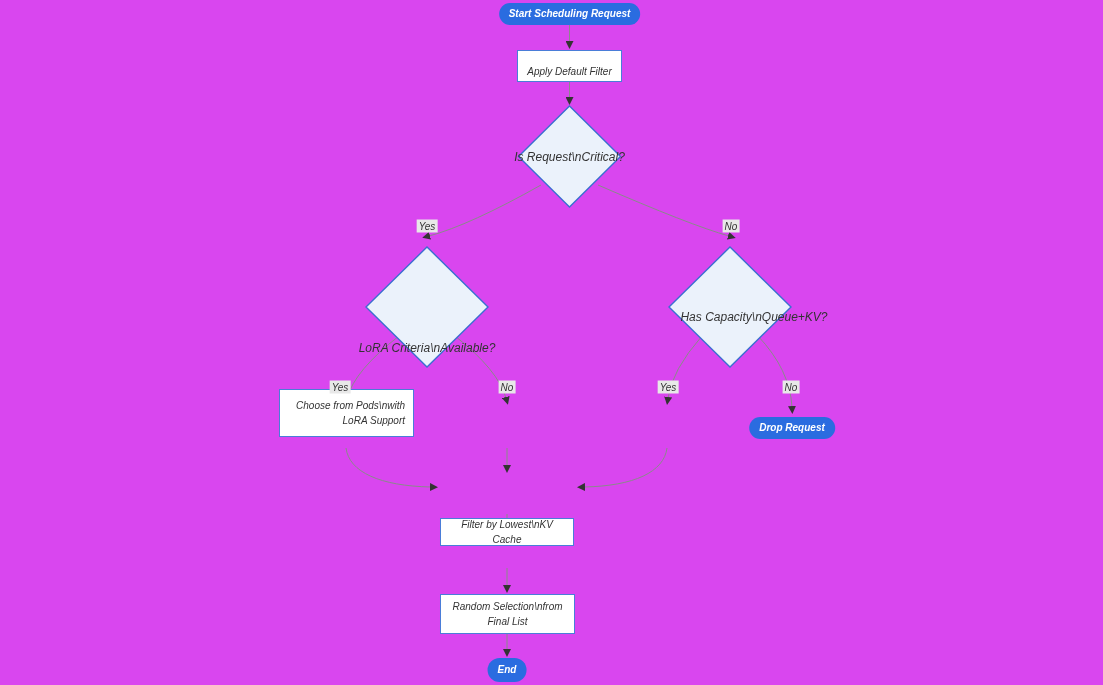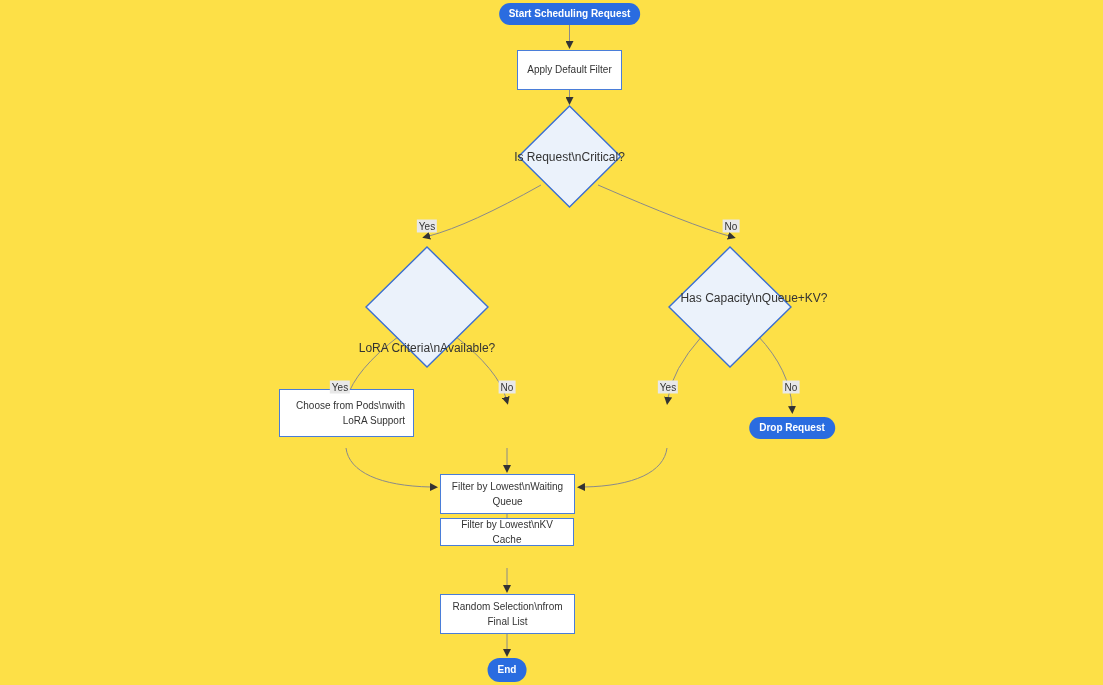--- a/index.html
+++ b/index.html
@@ -5,22 +5,23 @@
   html, body {
     margin: 0;
     padding: 0;
     background: #ffffff;
     font-family: "Liberation Sans", "DejaVu Sans", sans-serif;
   }
   .canvas {
     position: relative;
     width: 1103px;
     height: 685px;
-    background: #fde047;
+    background: #d946ef;
     overflow: hidden;
+    font-style: italic;
   }
   .edges-layer {
     position: absolute;
     left: 0; top: 0;
     width: 1103px; height: 685px;
   }
   .edges-layer path.edge {
     fill: none;
     stroke: #8a8a8a;
     stroke-width: 1;
@@ -101,41 +102,38 @@
 
     <polygon class="diamond" points="569.5,106 620.5,156.5 569.5,207 518.5,156.5"></polygon>
     <polygon class="diamond" points="427,247 488,307 427,367 366,307"></polygon>
     <polygon class="diamond" points="730,247 791,307 730,367 669,307"></polygon>
   </svg>
 
   <div class="node stadium" style="left:569.5px; top:3px; height:22px; transform:translateX(-50%);">
       <span>Start Scheduling Request</span>
     </div>
 
-  <div class="node rect" style="left:517px; top:50px; width:105px; height:40px;">
+  <div class="node rect" style="left:517px; top:50px; width:105px; height:32px;align-items:flex-end;">
       <span>Apply Default Filter</span>
     </div>
 
   <div class="diamond-label" style="left:569.5px; top:156.5px;">Is Request\nCritical?</div>
   <div class="diamond-label" style="left:427px; top:307px;margin-top:41px;">LoRA Criteria\nAvailable?</div>
-  <div class="diamond-label" style="left:730px; top:298px;padding-left:48px;">Has Capacity\nQueue+KV?</div>
+  <div class="diamond-label" style="left:730px; top:317px;padding-left:48px;">Has Capacity\nQueue+KV?</div>
 
   <div class="node rect" style="left:279px; top:389px; width:135px; height:48px;text-align:right;">
       <span>Choose from Pods\nwith LoRA Support</span>
     </div>
 
 
 
   <div class="node stadium" style="left:792px; top:417px; height:22px; transform:translateX(-50%);">
       <span>Drop Request</span>
     </div>
 
-  <div class="node rect" style="left:440px; top:474px; width:135px; height:40px;">
-      <span>Filter by Lowest\nWaiting Queue</span>
-    </div>
 
   <div class="node rect" style="left:440px; top:518px; width:134px; height:28px;">
       <span>Filter by Lowest\nKV Cache</span>
     </div>
 
   <div class="node rect" style="left:440px; top:594px; width:135px; height:40px;">
       <span>Random Selection\nfrom Final List</span>
     </div>
 
   <div class="node stadium" style="left:507px; top:658px; height:24px; min-width:28px; border-radius:12px; transform:translateX(-50%);">

